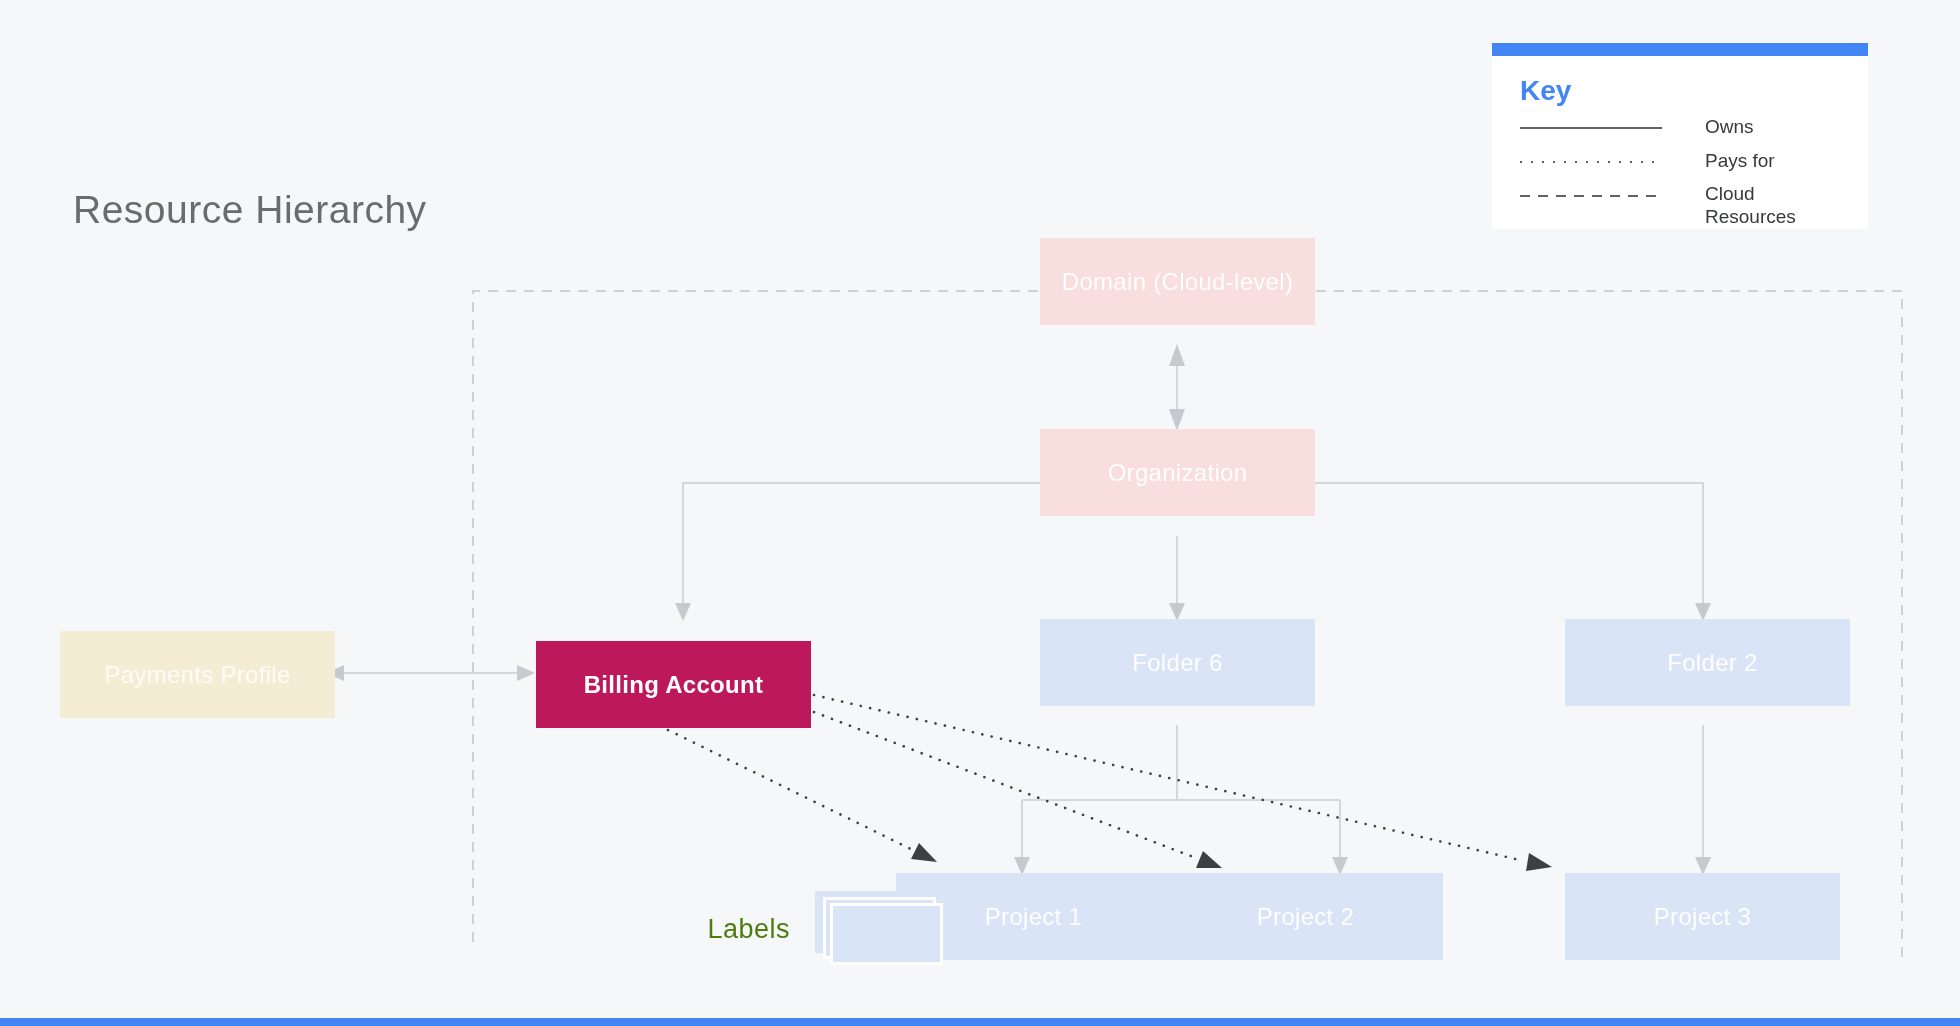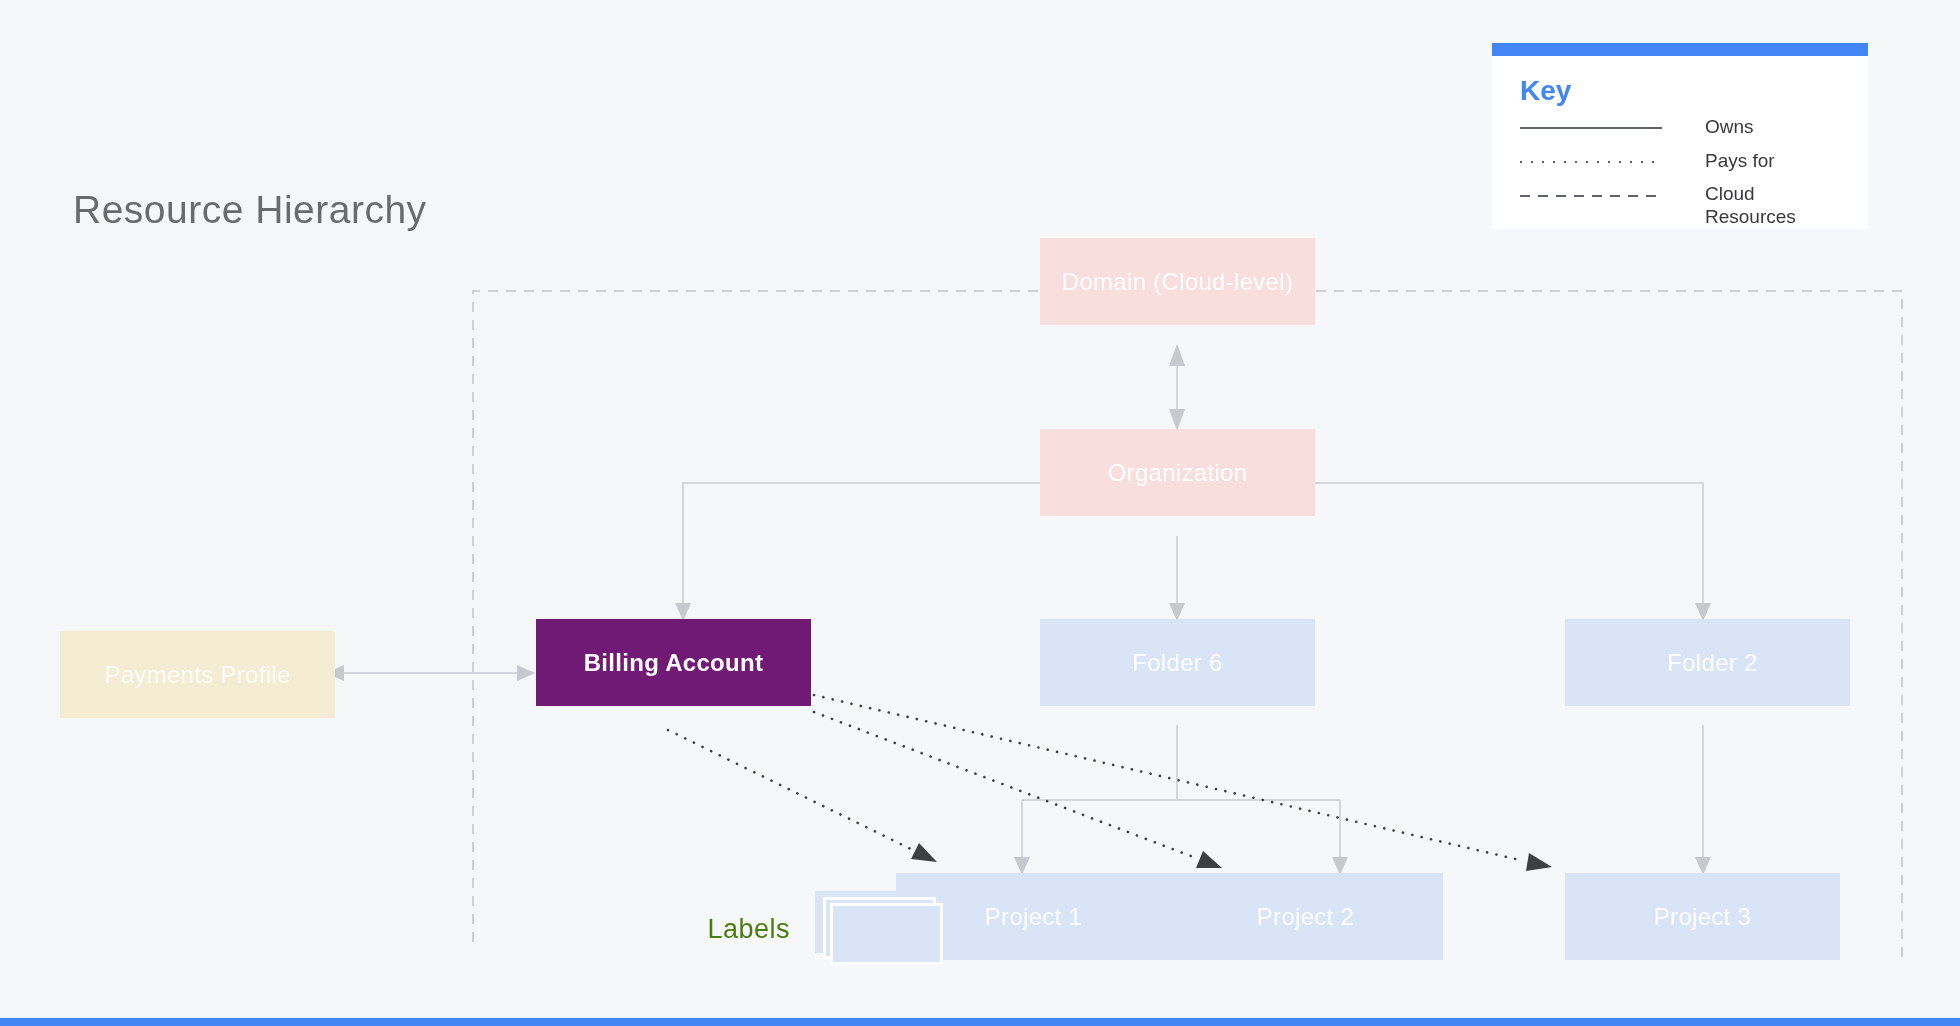--- a/index.html
+++ b/index.html
@@ -15,21 +15,21 @@
   .layer-under { z-index:1; }
   .layer-over  { z-index:4; }
   .node {
     position:absolute; width:275px; height:87px; z-index:2;
     display:flex; align-items:center; justify-content:center;
     font-size:24px; letter-spacing:0.3px; text-align:center;
   }
   .node--pink  { background:#f8dedd; color:rgba(255,255,255,0.95); }
   .node--blue  { background:#d9e4f7; color:rgba(255,255,255,0.95); }
   .node--cream { background:#f4ecd3; color:rgba(255,255,255,0.85); }
-  .node--green { background:#701a75; color:#ffffff; font-weight:bold; }
+  .node--green { background:#be185d; color:#ffffff; font-weight:bold;margin-top:22px; }
   .pos-domain   { left:1040px; top:238px; }
   .pos-org      { left:1040px; top:429px; }
   .pos-payments { left:60px;   top:619px;margin-top:12px; }
   .pos-billing  { left:536px;  top:619px; }
   .pos-folder1  { left:1040px; top:619px; }
   .pos-folder2  { left:1565px; top:619px;padding-left:10px; }
   .pos-project1 { left:896px;  top:873px; }
   .pos-project2 { left:1168px; top:873px; }
   .pos-project3 { left:1565px; top:873px; }
   .labels-caption {

